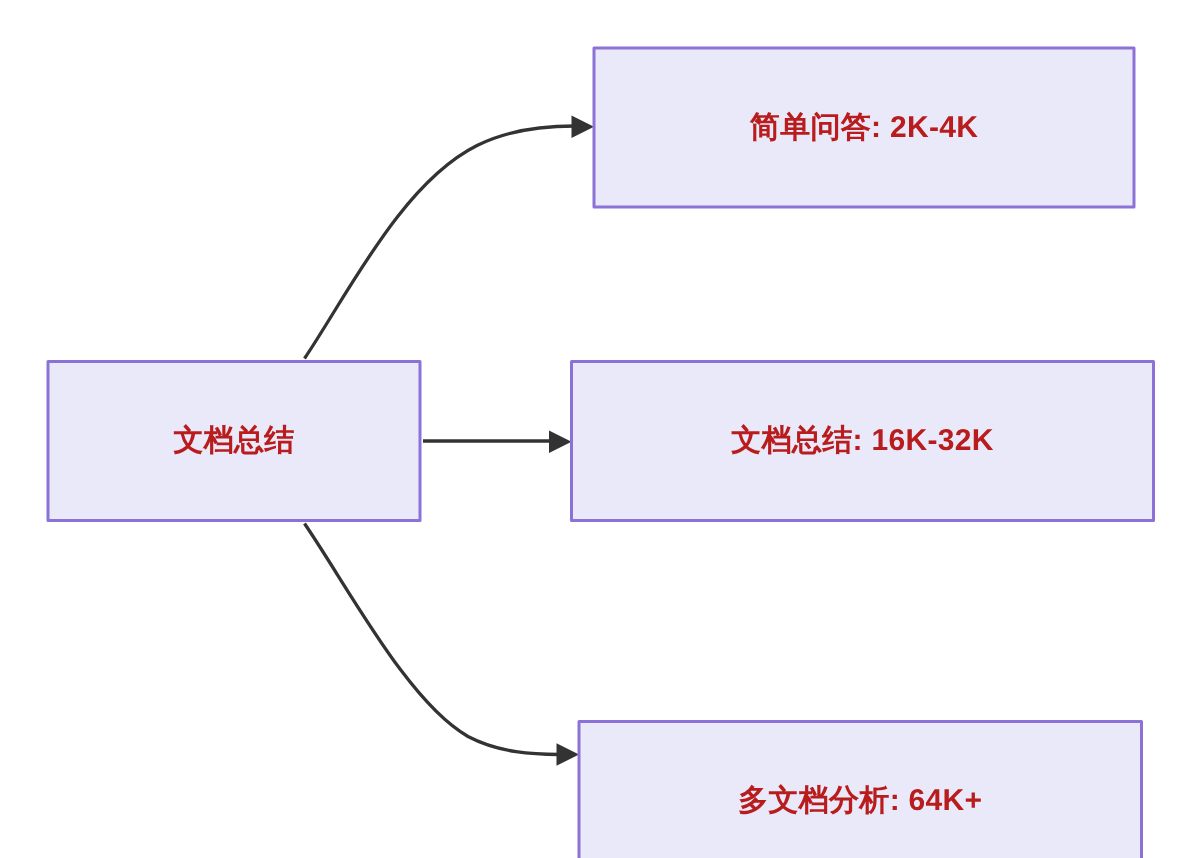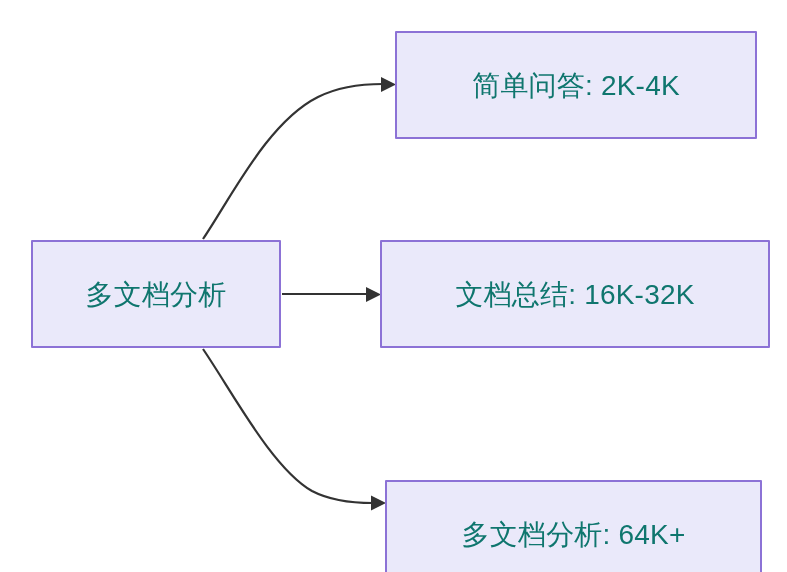--- a/index.html
+++ b/index.html
@@ -30,24 +30,24 @@
     box-sizing: border-box;
     background: #eae9fa;
     border: 2px solid #8c72d6;
     border-radius: 1px;
     display: flex;
     align-items: center;
     justify-content: center;
     text-align: center;
   }
   .node-label {
-    font-size: 28px;
+    font-size: 20px;
     line-height: 1.25;
-    color: #0f766e;
-    font-weight: 400;
+    color: #b91c1c;
+    font-weight: 700;
     letter-spacing: 0.2px;
     white-space: nowrap;
   }
   
   #node-task-type   { left: 31px;  top: 240px; width: 250px; height: 108px; }
   #node-simple-qa   { left: 395px; top: 31px;  width: 362px; height: 108px; }
   #node-doc-summary { left: 380px; top: 240px; width: 390px; height: 108px; text-align: right; }
   #node-multi-doc   { left: 385px; top: 448px; width: 377px; height: 108px; margin-top: 32px; }
   .edge-path {
     fill: none;
@@ -76,21 +76,21 @@
       <polygon class="edge-arrow" points="366,287 381,294.5 366,302"></polygon>
     </g>
 
     <g>
       <path class="edge-path" d="M 203,349 C 233,393 272,468 312,491 C 333,502 356,503 373,503"></path>
       <polygon class="edge-arrow" points="371,495.5 386,503 371,510.5"></polygon>
     </g>
   </svg>
 
   <div class="node" id="node-task-type">
-    <span class="node-label">多文档分析</span>
+    <span class="node-label">文档总结</span>
   </div>
 
   <div class="node" id="node-simple-qa">
     <span class="node-label">简单问答: 2K-4K</span>
   </div>
 
   <div class="node" id="node-doc-summary">
     <span class="node-label">文档总结: 16K-32K</span>
   </div>
 

